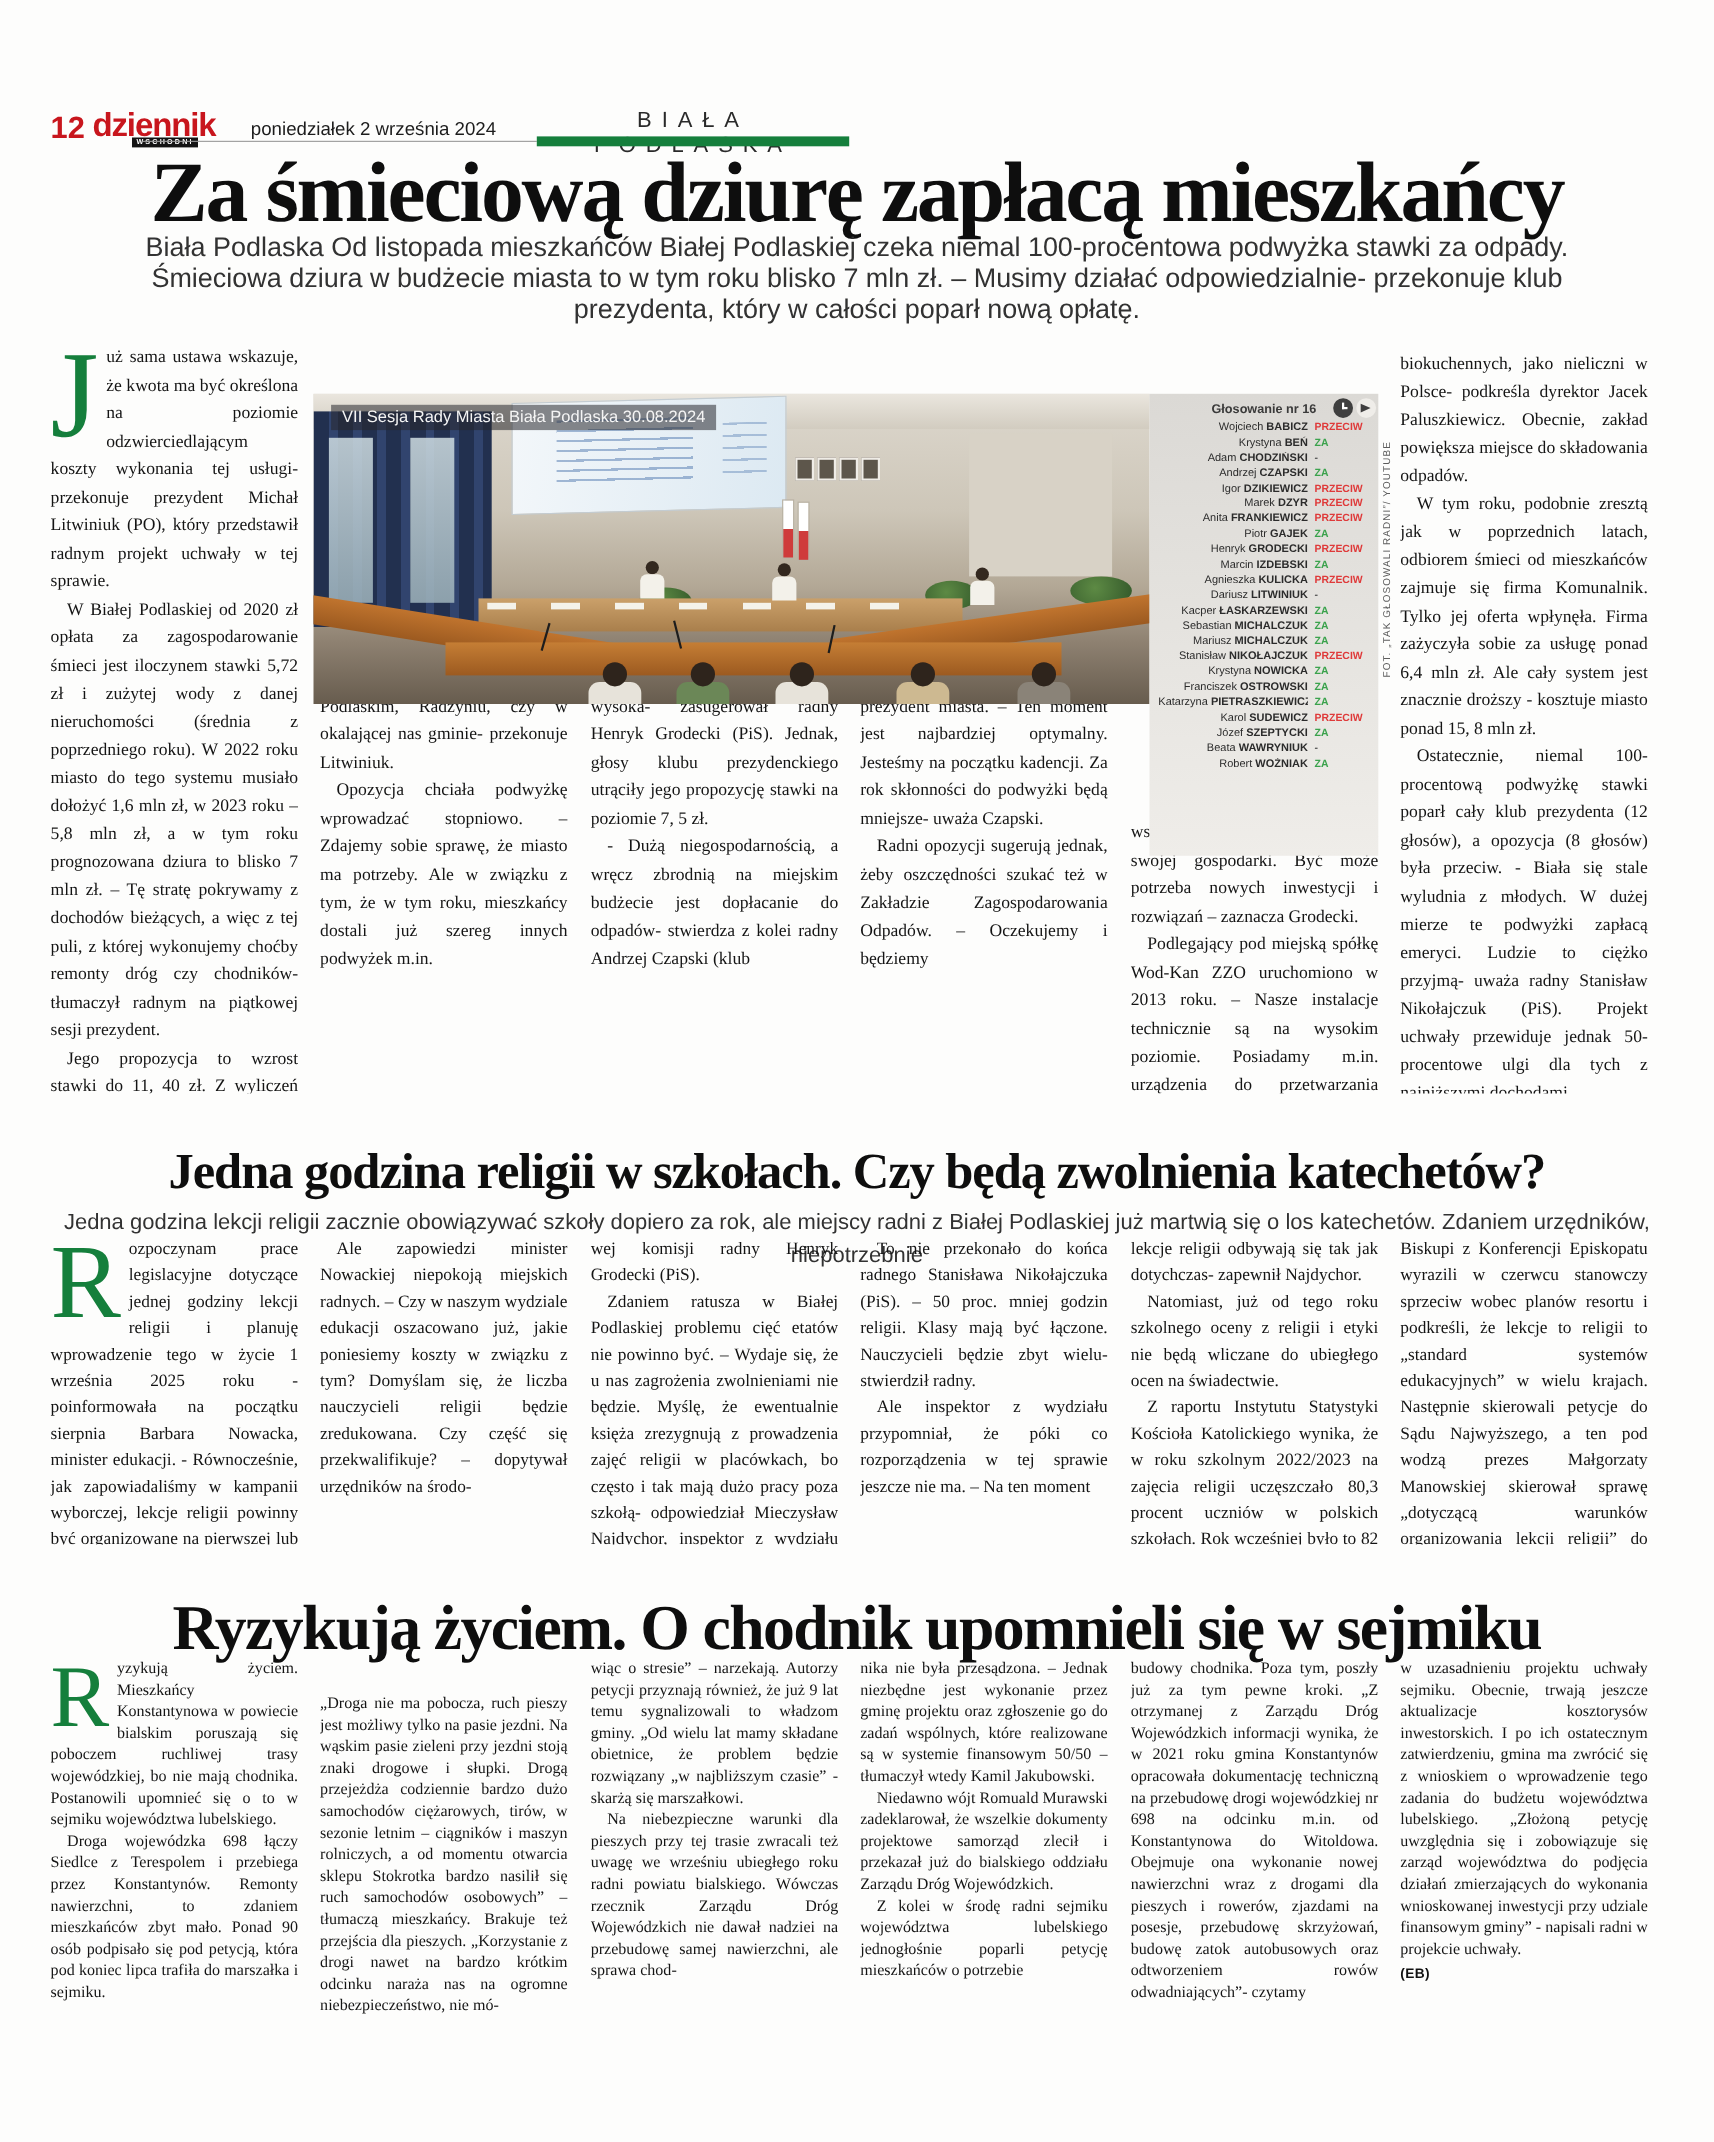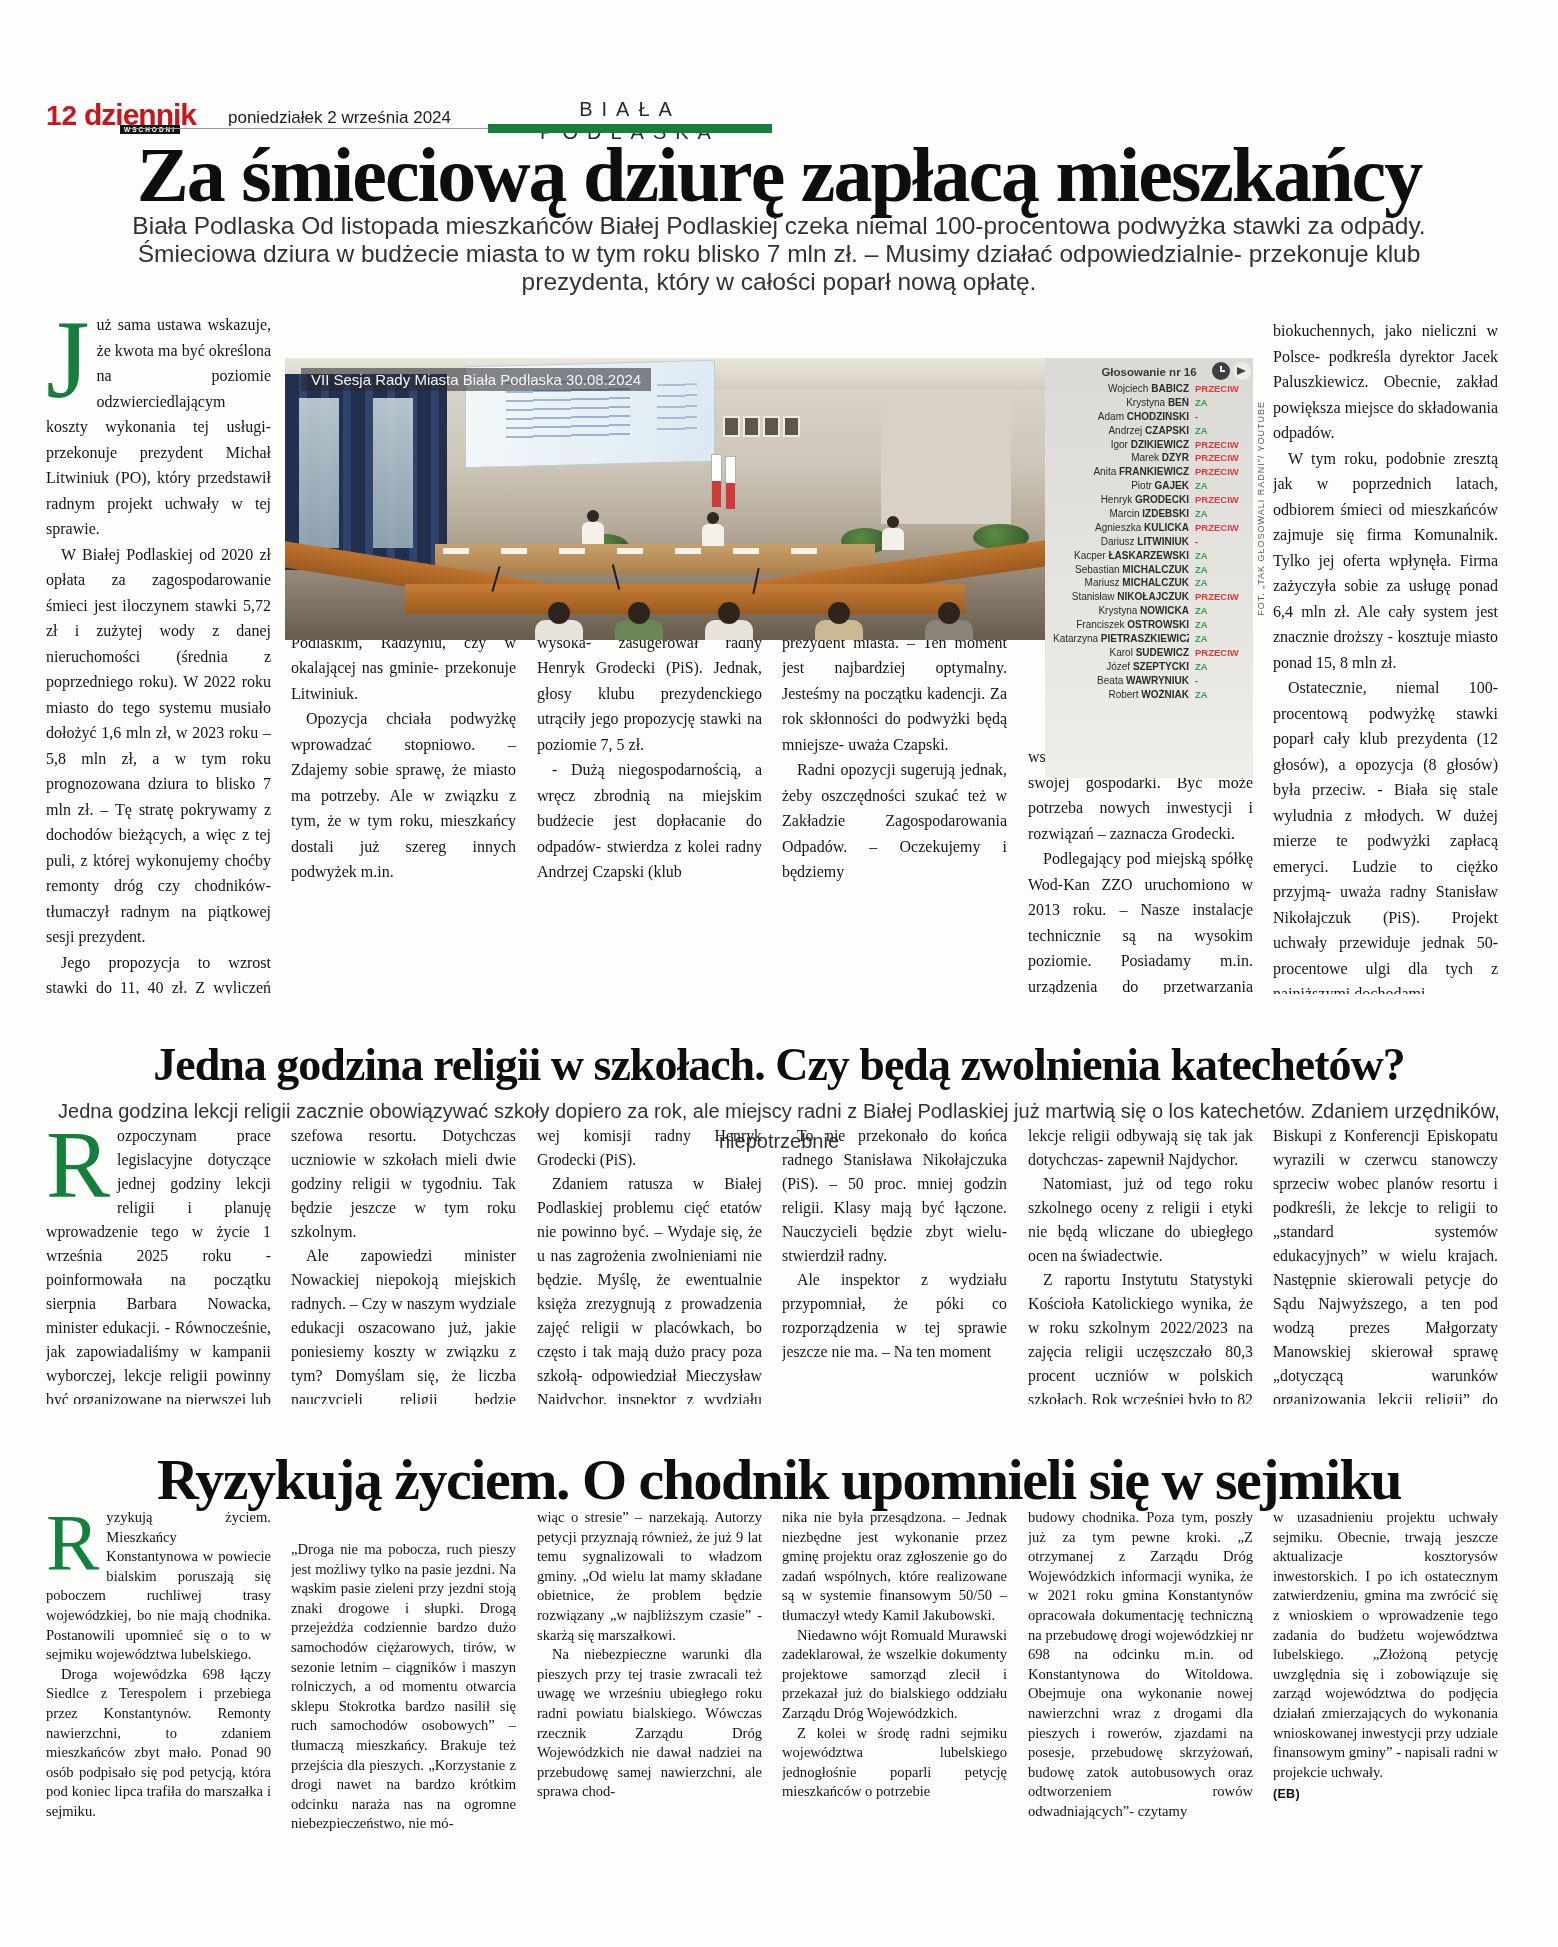--- a/index.html
+++ b/index.html
@@ -293,21 +293,20 @@
     </div>
 </div>
 
 <div class="abs h2">Jedna godzina religii w szkołach. Czy będą zwolnienia katechetów?</div>
 <div class="abs lead2">Jedna godzina lekcji religii zacznie obowiązywać szkoły dopiero za rok, ale miejscy radni z Białej Podlaskiej już martwią się o los katechetów. Zdaniem urzędników, niepotrzebnie</div>
 
 <div class="col a2" style="left:46px;top:1124px;height:280px">
   <p><span class="dropcap">R</span><span>ozpoczynam prace legislacyjne dotyczące jednej godziny lekcji religii i planuję wprowadzenie tego w życie 1 września 2025 roku - poinformowała na początku sierpnia Barbara Nowacka, minister edukacji. - Równocześnie, jak zapowiadaliśmy w kampanii wyborczej, lekcje religii powinny być organizowane na pierwszej lub ostatniej lekcji – zaznaczyła</span></p>
 </div>
 <div class="col a2" style="left:291px;top:1124px;height:280px">
-  <p>szefowa resortu. Dotychczas uczniowie w szkołach mieli dwie godziny religii w tygodniu. Tak będzie jeszcze w tym roku szkolnym.</p>
   <p class="ind">Ale zapowiedzi minister Nowackiej niepokoją miejskich radnych. – Czy w naszym wydziale edukacji oszacowano już, jakie poniesiemy koszty w związku z tym? Domyślam się, że liczba nauczycieli religii będzie zredukowana. Czy część się przekwalifikuje? – dopytywał urzędników na środo-</p>
 </div>
 <div class="col a2" style="left:537px;top:1124px;height:280px">
   <p>wej komisji radny Henryk Grodecki (PiS).</p>
   <p class="ind">Zdaniem ratusza w Białej Podlaskiej problemu cięć etatów nie powinno być. – Wydaje się, że u nas zagrożenia zwolnieniami nie będzie. Myślę, że ewentualnie księża zrezygnują z prowadzenia zajęć religii w placówkach, bo często i tak mają dużo pracy poza szkołą- odpowiedział Mieczysław Najdychor, inspektor z wydziału edukacji. – Natomiast, katechetom, którzy uczą religii tych</p>
 </div>
 <div class="col a2" style="left:782px;top:1124px;height:280px">
   <p class="ind">To nie przekonało do końca radnego Stanisława Nikołajczuka (PiS). – 50 proc. mniej godzin religii. Klasy mają być łączone. Nauczycieli będzie zbyt wielu- stwierdził radny.</p>
   <p class="ind">Ale inspektor z wydziału przypomniał, że póki co rozporządzenia w tej sprawie jeszcze nie ma. – Na ten moment</p>
 </div>

